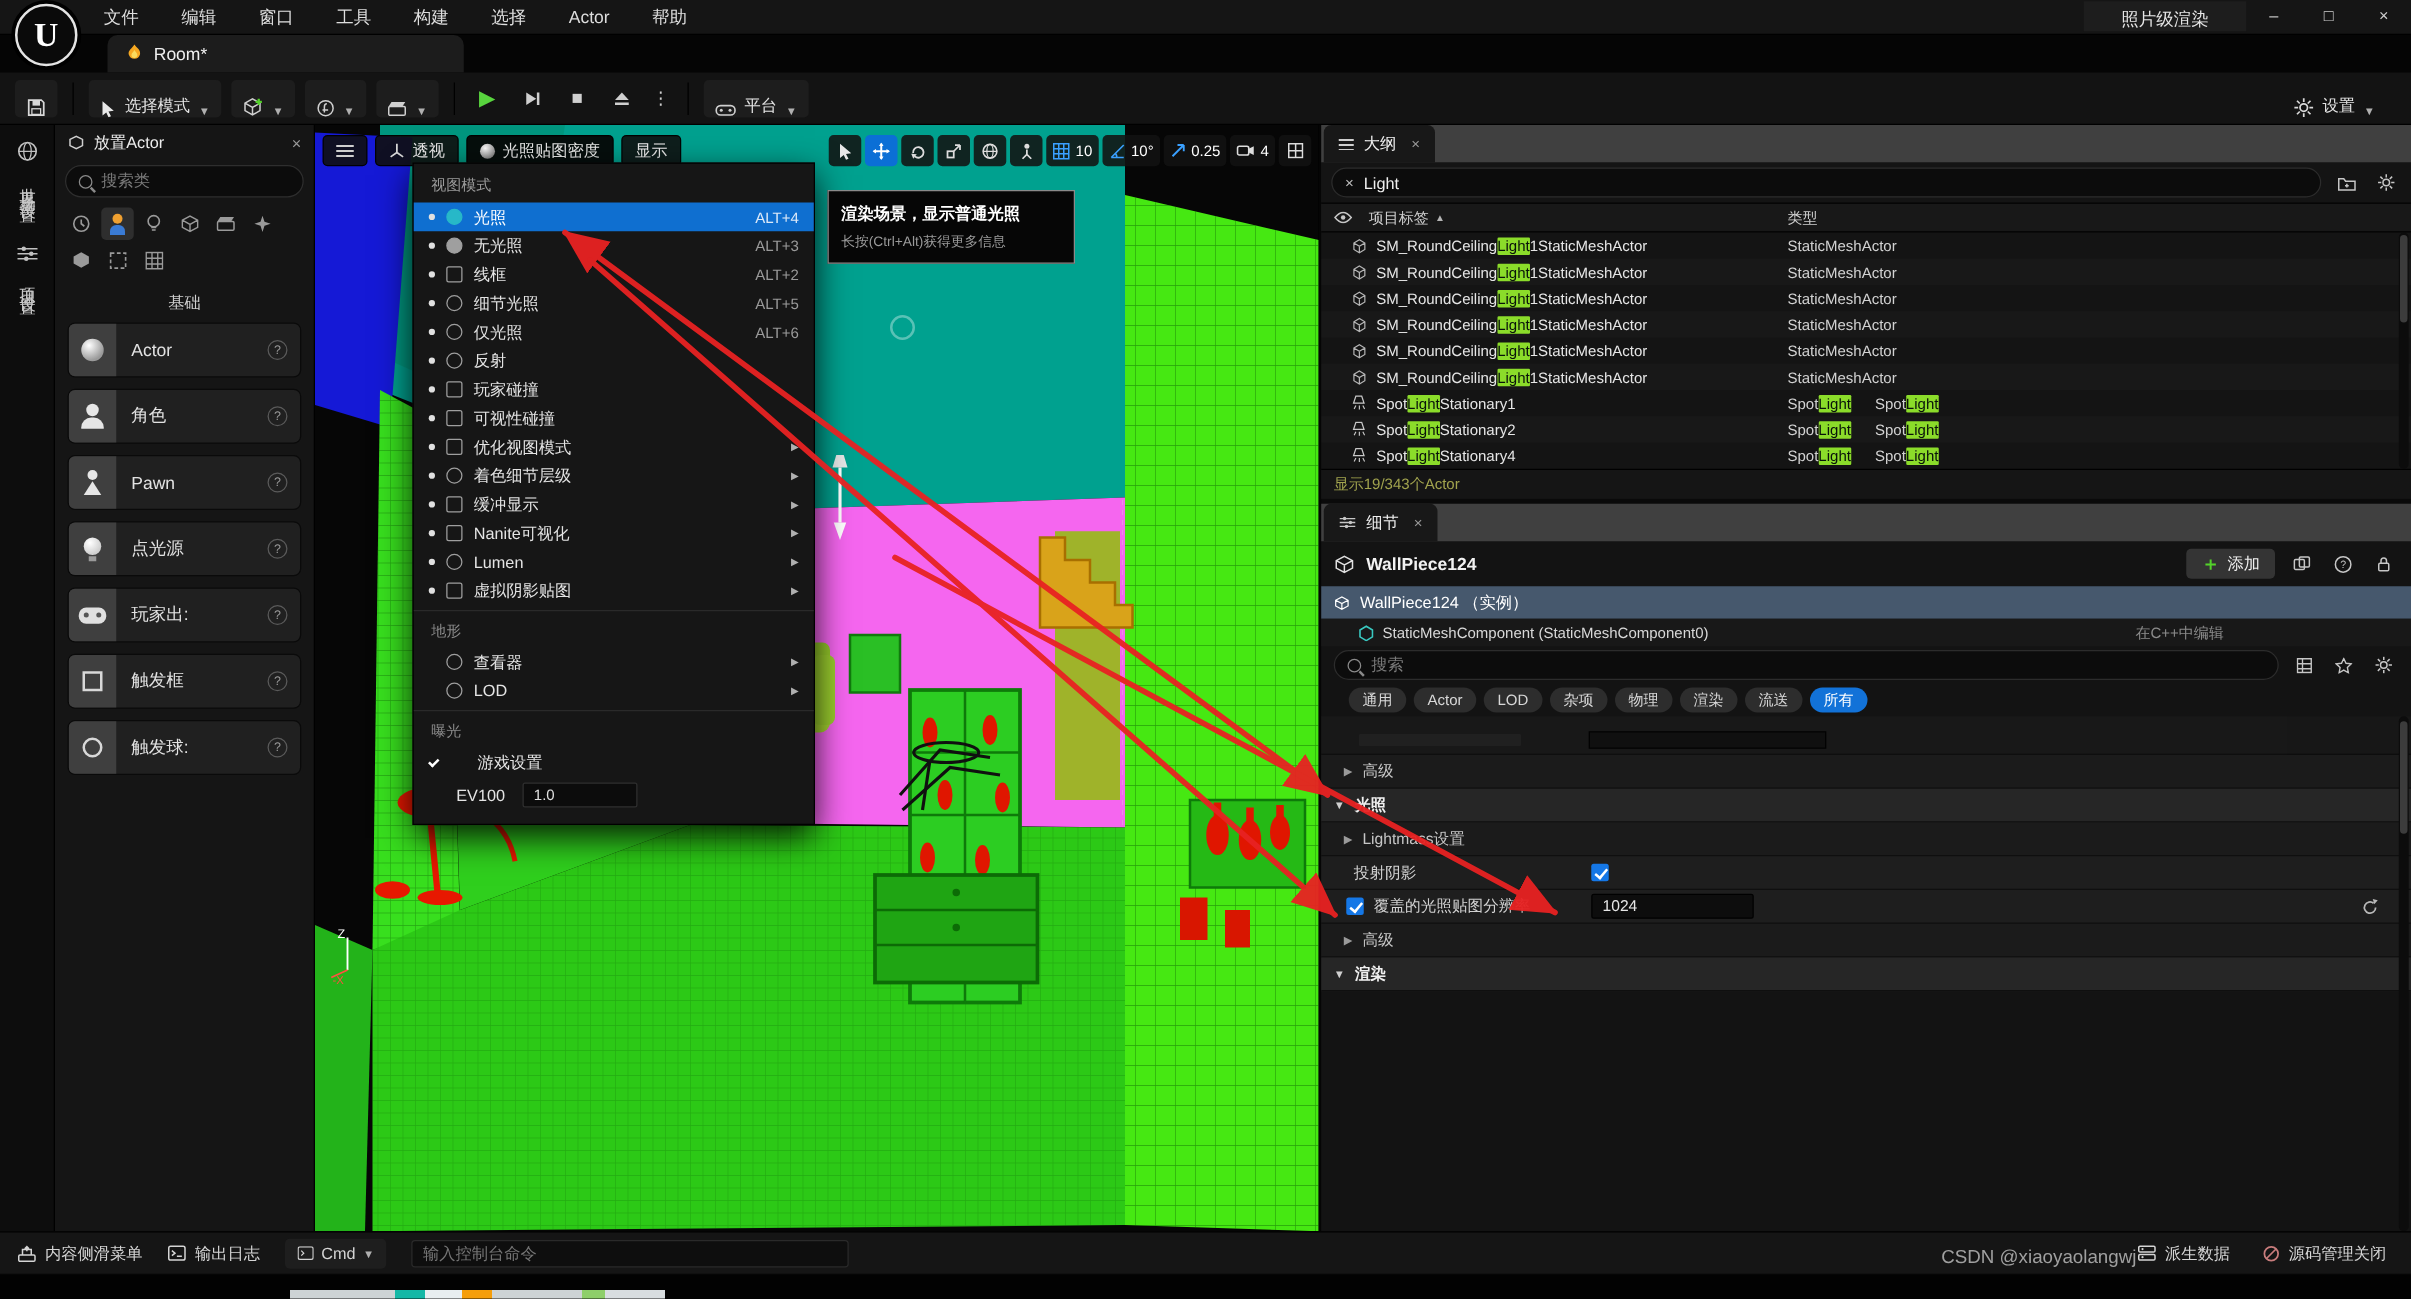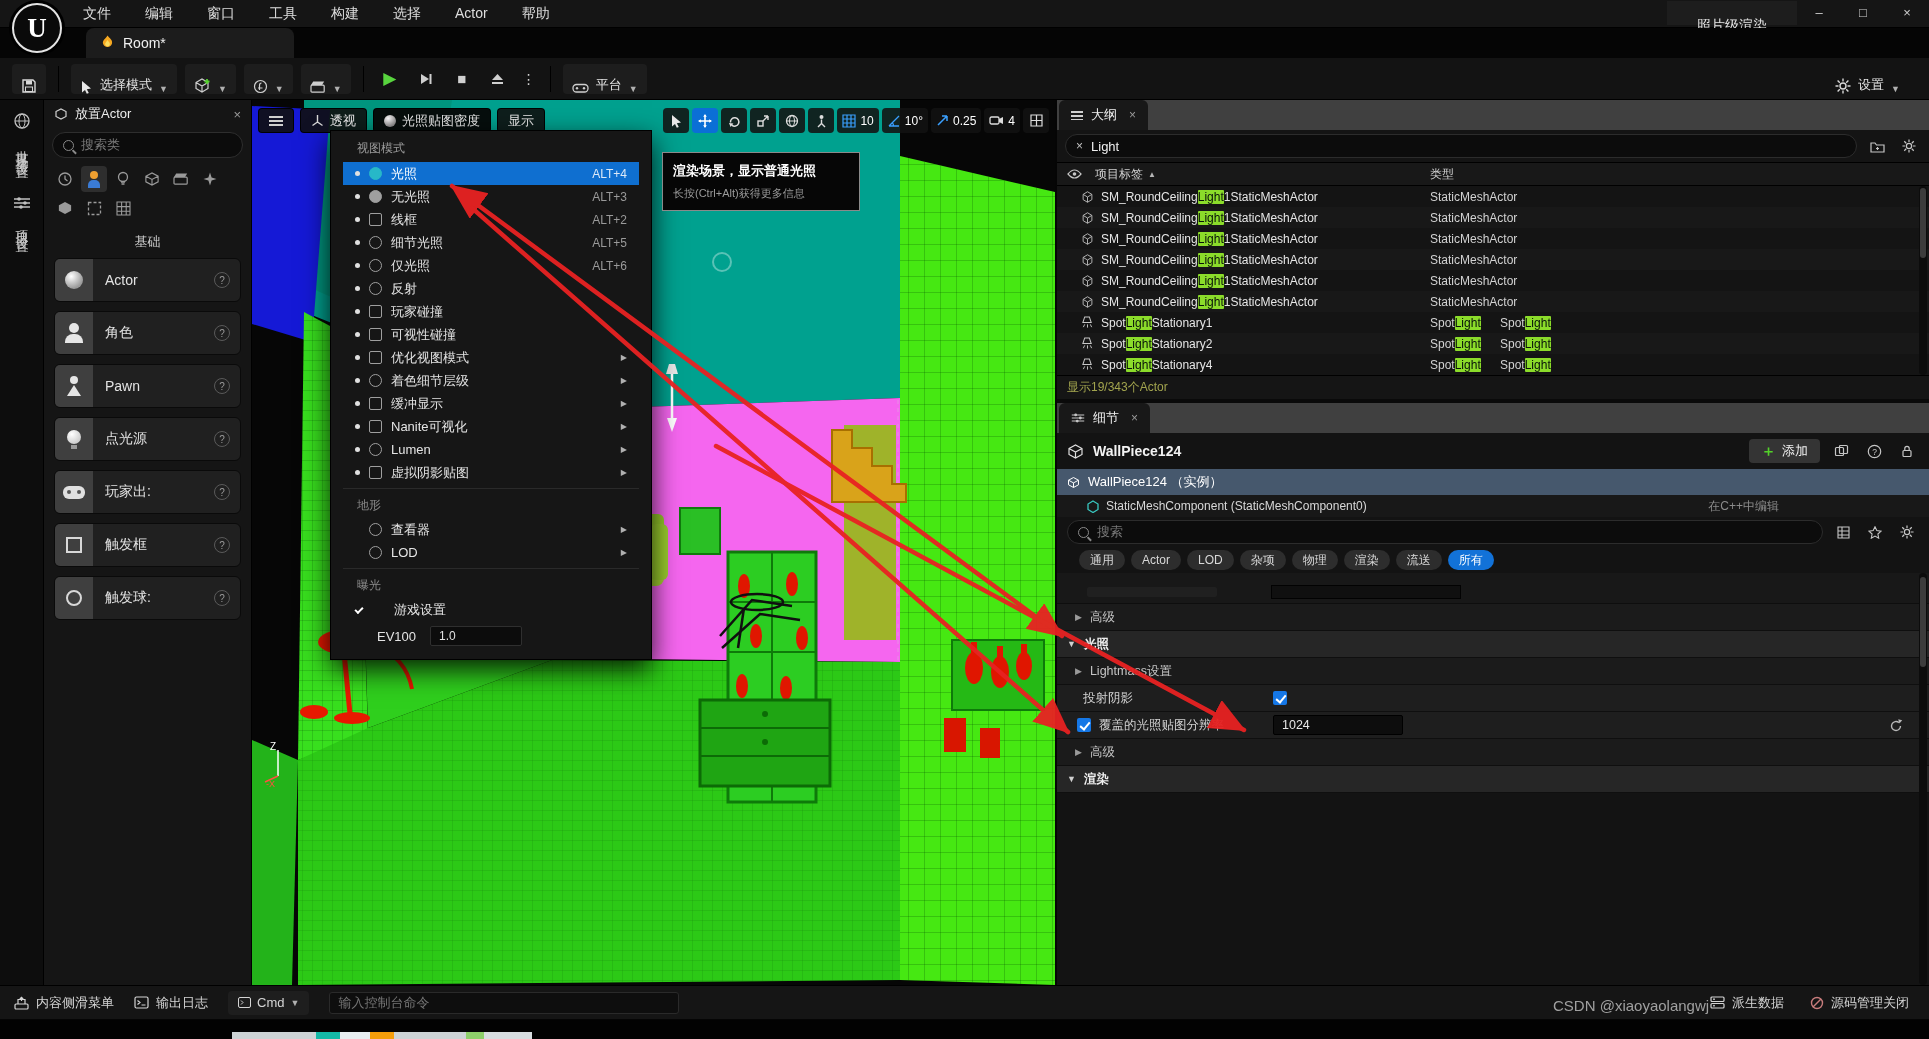--- a/index.html
+++ b/index.html
@@ -5,27 +5,27 @@
 *{box-sizing:border-box;margin:0;padding:0}
 html,body{width:1929px;height:1039px;background:#000;overflow:hidden}
 body{font-family:"Liberation Sans","DejaVu Sans",sans-serif;color:#e0e0e0;-webkit-font-smoothing:antialiased}
 #app{position:relative;width:1929px;height:1039px;background:#050505}
 svg{display:block}
 
 .menubar{position:absolute;left:0;top:0;width:1929px;height:28px;background:#151515;border-bottom:1px solid #000;display:flex;align-items:flex-end}
 .menus{display:flex;margin-left:66px}
 .menu-item{padding:0 17px;line-height:28px;font-size:14px;color:#dedede;cursor:default}
 .mb-right{margin-left:auto;display:flex;align-items:center;height:28px}
-.photoreal{height:24px;line-height:28px;padding:10px 30px;background:#1d1d1d;font-size:14px;color:#e6e6e6}
+.photoreal{height:24px;line-height:28px;padding:0 30px;background:#1d1d1d;font-size:14px;color:#e6e6e6}
 .winbtn{width:44px;text-align:center;line-height:28px;font-size:13px;color:#cfcfcf}
 .logo{position:absolute;left:12px;top:3px;width:50px;height:50px;border-radius:50%;background:#0a0a0a;border:2px solid #e4e4e4;z-index:20;display:flex;align-items:center;justify-content:center;box-shadow:0 0 0 3px #000}
 .logo span{font-family:"Liberation Serif","DejaVu Serif",serif;font-size:27px;font-weight:bold;color:#fff}
 
 .tabrow{position:absolute;left:0;top:28px;width:1929px;height:30px;background:#050505}
-.asset-tab{position:absolute;left:86px;top:0;height:30px;width:208px;background:#1c1c1c;border-radius:8px 8px 0 0;display:flex;align-items:center;gap:8px;padding:0 14px;font-size:14px;color:#f0f0f0}
+.asset-tab{position:absolute;left:86px;top:0;height:30px;width:285px;background:#1c1c1c;border-radius:8px 8px 0 0;display:flex;align-items:center;gap:8px;padding:0 14px;font-size:14px;color:#f0f0f0}
 
 .toolbar{position:absolute;left:0;top:58px;width:1929px;height:42px;background:#131313;border-bottom:1px solid #000;display:flex;align-items:center;padding:0 12px;gap:8px}
 .tbtn{height:30px;min-width:32px;background:#1d1d1d;border-radius:4px;display:flex;align-items:flex-end;justify-content:center;gap:7px;padding:0 9px;font-size:13px;color:#e4e4e4}
 .tb-sep{width:1px;height:26px;background:#000;margin:0 4px}
 .chev{font-size:9px;color:#b0b0b0}
 .play-btn{width:28px;height:28px;display:flex;align-items:center;justify-content:center;font-size:15px;color:#d0d0d0}
 .play-green{color:#58d43e;font-size:17px}
 .kebab{color:#cfcfcf;font-size:14px;width:18px;text-align:center}
 .tb-right{margin-left:auto;display:flex;align-items:center;gap:8px;padding-right:8px}
 
@@ -133,21 +133,21 @@
 .reset{position:absolute;right:26px;top:6px}
 
 .statusbar{position:absolute;left:0;top:985px;width:1929px;height:34px;background:#151515;border-top:1px solid #000;display:flex;align-items:center;padding:0 14px;gap:20px;font-size:13px;color:#d5d5d5}
 .st-item{display:flex;align-items:center;gap:7px}
 .cmd-pill{height:24px;background:#1e1e1e;border-radius:4px;display:flex;align-items:center;gap:6px;padding:0 10px}
 .console{width:350px;height:22px;background:#0e0e0e;border:1px solid #2a2a2a;border-radius:3px;color:#9a9a9a;font-size:13px;padding:0 8px;outline:none}
 .st-right{margin-left:auto;display:flex;gap:26px;align-items:flex-start;padding-right:6px}
 .bottomstrip{position:absolute;left:0;top:1020px;width:1929px;height:19px;background:#020202}
 .sliver{position:absolute;left:232px;top:12px;width:300px;height:7px;background:linear-gradient(90deg,#cdd3d5 0 28%,#14b8a6 28% 36%,#e8eef0 36% 46%,#f59e0b 46% 54%,#cdd3d5 54% 78%,#8ecf6a 78% 84%,#d8dde0 84% 100%)}
 
-.view-menu{position:absolute;left:330px;top:130px;width:322px;background:#161616;border:1px solid #000;box-shadow:0 10px 26px rgba(0,0,0,.85);z-index:30;padding:4px 12px 8px}
+.view-menu{position:absolute;left:330px;top:130px;width:322px;background:#161616;border:1px solid #000;box-shadow:0 10px 26px rgba(0,0,0,.85);z-index:30;padding:4px 0 8px}
 .vm-header{padding:5px 14px;font-size:12px;color:#9a9a9a}
 .vm-item{height:23px;display:flex;align-items:center;gap:9px;padding:0 12px;font-size:13px;color:#e4e4e4}
 .vm-item.selected{background:#0f6fd0;color:#fff}
 .vm-dot{width:5px;height:5px;border-radius:50%;background:#e0e0e0;flex:none}
 .vm-dot.off{visibility:hidden}
 .vm-dot.chk{width:8px;height:5px;border-left:2px solid #fff;border-bottom:2px solid #fff;background:none;border-radius:0;transform:rotate(-45deg)}
 .vm-ico{width:13px;height:13px;border-radius:50%;border:1.5px solid #9f9f9f;flex:none}
 .vm-ico.ic-lit{background:#27b8c8;border-color:#27b8c8}
 .vm-ico.ic-unlit{background:#9f9f9f}
 .vm-ico.ic-wire,.vm-ico.ic-optimization,.vm-ico.ic-buffer,.vm-ico.ic-nanite,.vm-ico.ic-vsm,.vm-ico.ic-player-collision,.vm-ico.ic-visibility-collision{border-radius:2px}

